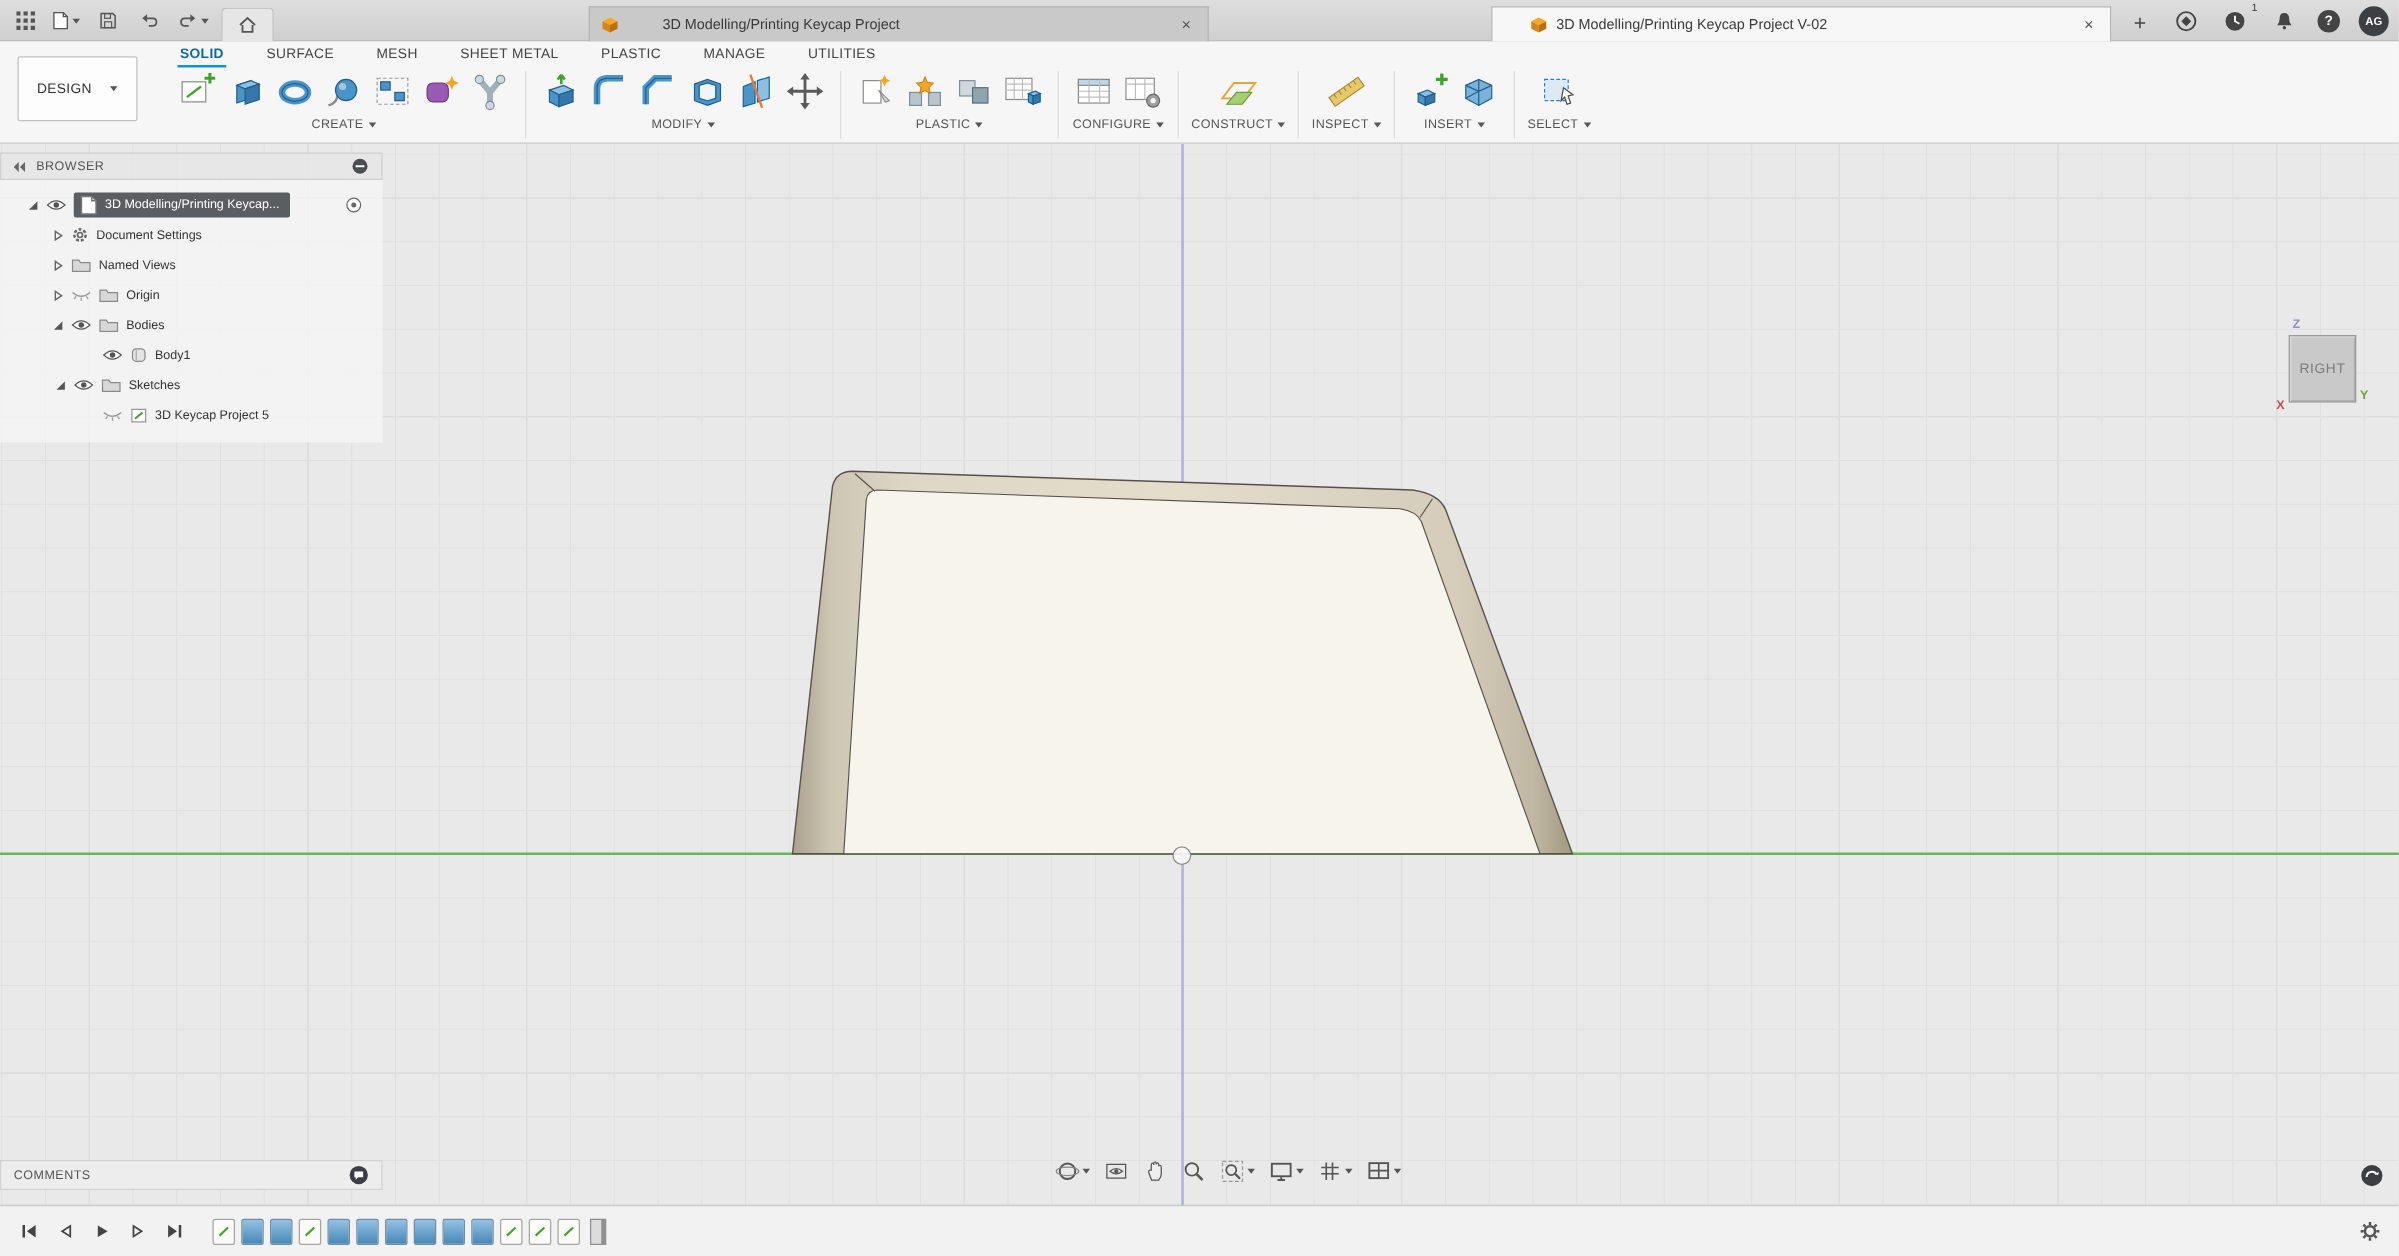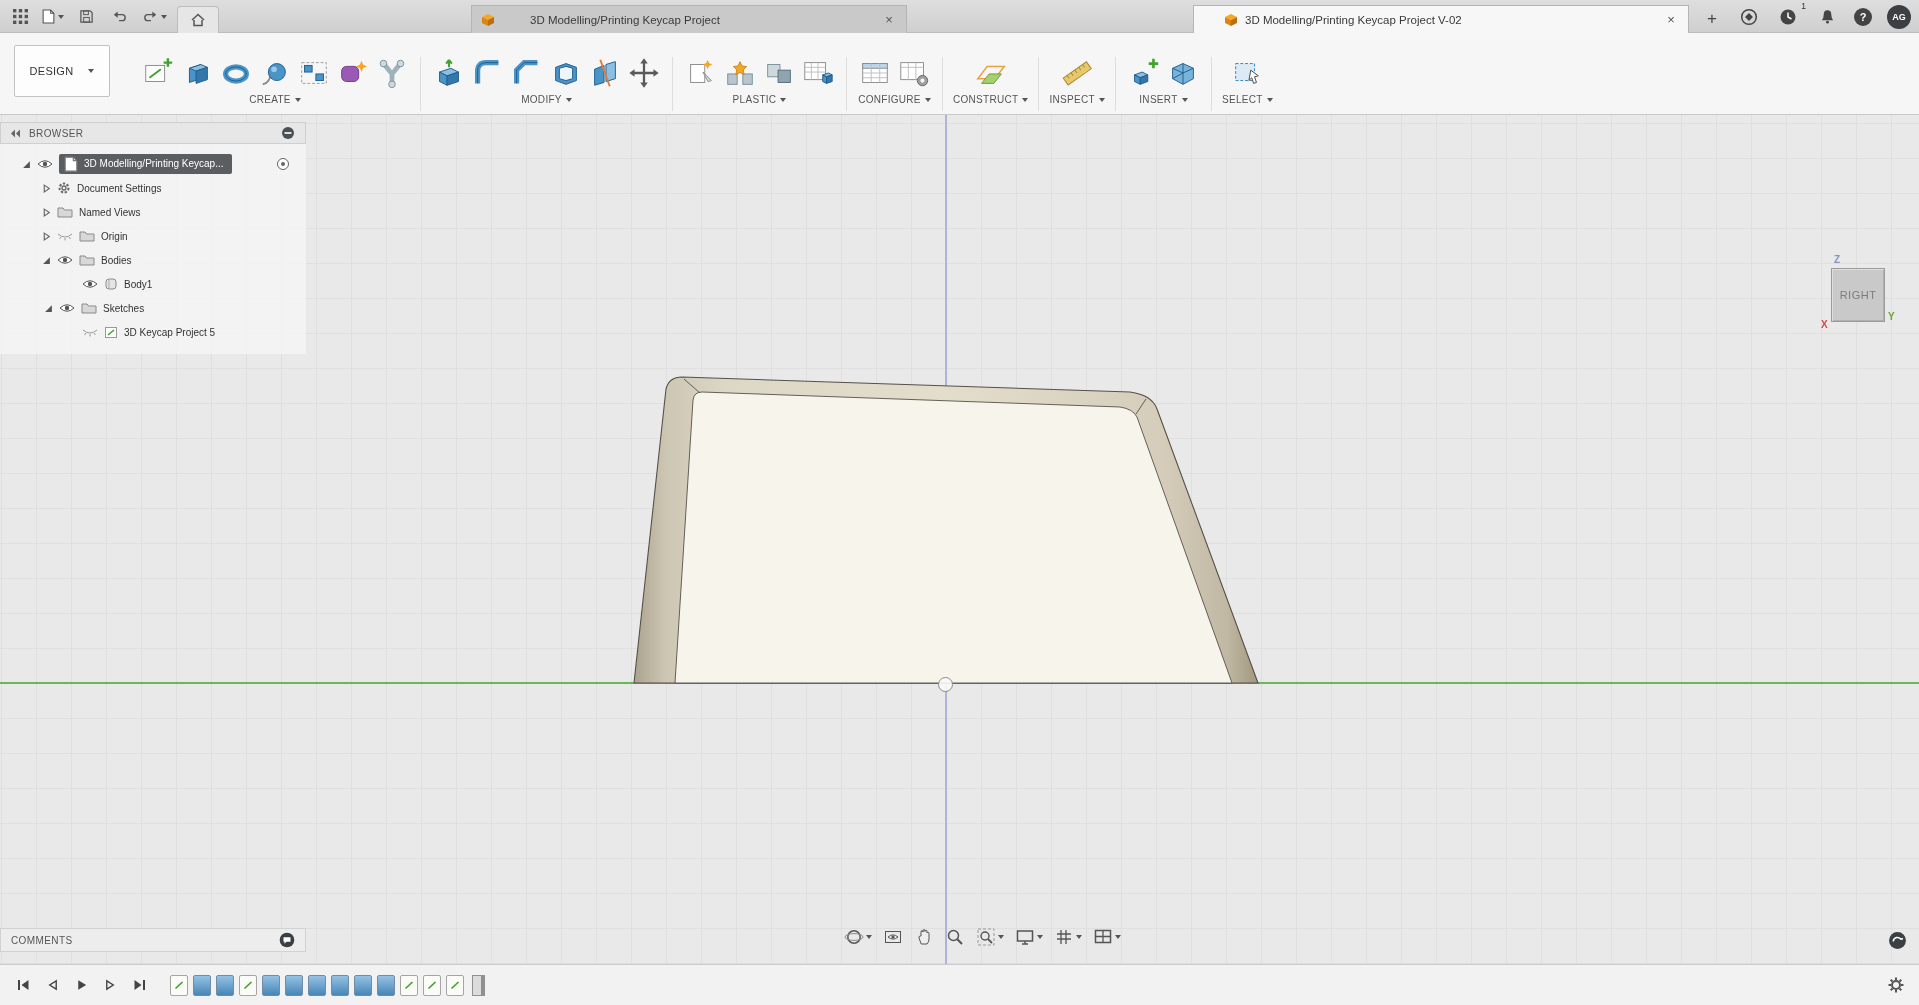--- a/index.html
+++ b/index.html
@@ -11,21 +11,21 @@
   .titlebar { position:absolute; top:0; left:0; right:0; height:33px;
     background:linear-gradient(#dedede,#cfcfcf); border-bottom:1px solid #bdbdbd; z-index:50; }
   .tb-left { position:absolute; left:8px; top:0; height:33px; display:flex; align-items:center; gap:10px; }
   .tb-btn { width:24px; height:24px; display:flex; align-items:center; justify-content:center; cursor:default; }
   .tb-grp { display:flex; align-items:center; gap:3px; }
   .caret { width:0; height:0; border-left:3.5px solid transparent; border-right:3.5px solid transparent; border-top:4.5px solid #555; }
   .home-tab { width:42px; height:27px; margin-top:6px; background:#e6e6e6; border:1px solid #bdbdbd; border-bottom:none;
     border-radius:4px 4px 0 0; display:flex; align-items:center; justify-content:center; }
   .doc-tab { position:absolute; top:5px; height:28px; display:flex; align-items:center; gap:7px; padding:0 9px;
     border:1px solid #b5b5b5; border-bottom:none; font-size:11.5px; color:#3a3a3a; }
-  .doc-tab.inactive { left:471px; width:436px; background:#c9c9c9;gap:35px; }
+  .doc-tab.inactive { left:471px; width:496px; background:#c9c9c9;gap:35px; }
   .doc-tab.active { left:1193px; width:496px; background:#f7f7f7;padding-left:30px; }
   .doc-tab .tab-label { flex:1; white-space:nowrap; overflow:hidden; text-overflow:ellipsis; }
   .tab-close { font-size:13px; color:#555; width:16px; text-align:center; }
   .new-tab { position:absolute; left:1700px; top:5px; width:24px; height:28px; font-size:17px; color:#444;
     display:flex; align-items:center; justify-content:center; }
   .tb-right { position:absolute; right:8px; top:0; height:33px; display:flex; align-items:center; gap:15px; }
   .badge { position:absolute; top:-4px; right:-6px; font-size:8.5px; color:#333; }
   .avatar { width:24px; height:24px; border-radius:50%; background:#3c4043; color:#fff; font-size:9px; font-weight:bold;
     display:flex; align-items:center; justify-content:center; }
   .help-circ { width:18px; height:18px; border-radius:50%; background:#444; color:#fff; font-size:11px; font-weight:bold;
@@ -212,20 +212,29 @@
     <div class="avatar">AG</div>
   </div>
 </div>
 
 <div class="ribbon">
   <div class="design-btn">
     <span>DESIGN</span>
     <span class="caret"></span>
   </div>
 
+  <div class="rtabs">
+    <span class="rtab active">SOLID</span>
+    <span class="rtab">SURFACE</span>
+    <span class="rtab">MESH</span>
+    <span class="rtab">SHEET METAL</span>
+    <span class="rtab">PLASTIC</span>
+    <span class="rtab">MANAGE</span>
+    <span class="rtab">UTILITIES</span>
+  </div>
 
   <div class="ricons-row">
 
     <div class="rgroup">
       <div class="ricons">
         <div class="ricon">
             <svg width="34" height="34" viewBox="0 0 36 36">
               <rect x="5" y="10" width="20" height="17" fill="#fdfdfd" stroke="#8a8a8a"></rect>
               <path d="M9 23 L21 14" stroke="#43a12f" stroke-width="2"></path>
               <path d="M24 7 h9 M28.5 2.5 v9" stroke="#43a12f" stroke-width="2.6"></path>

